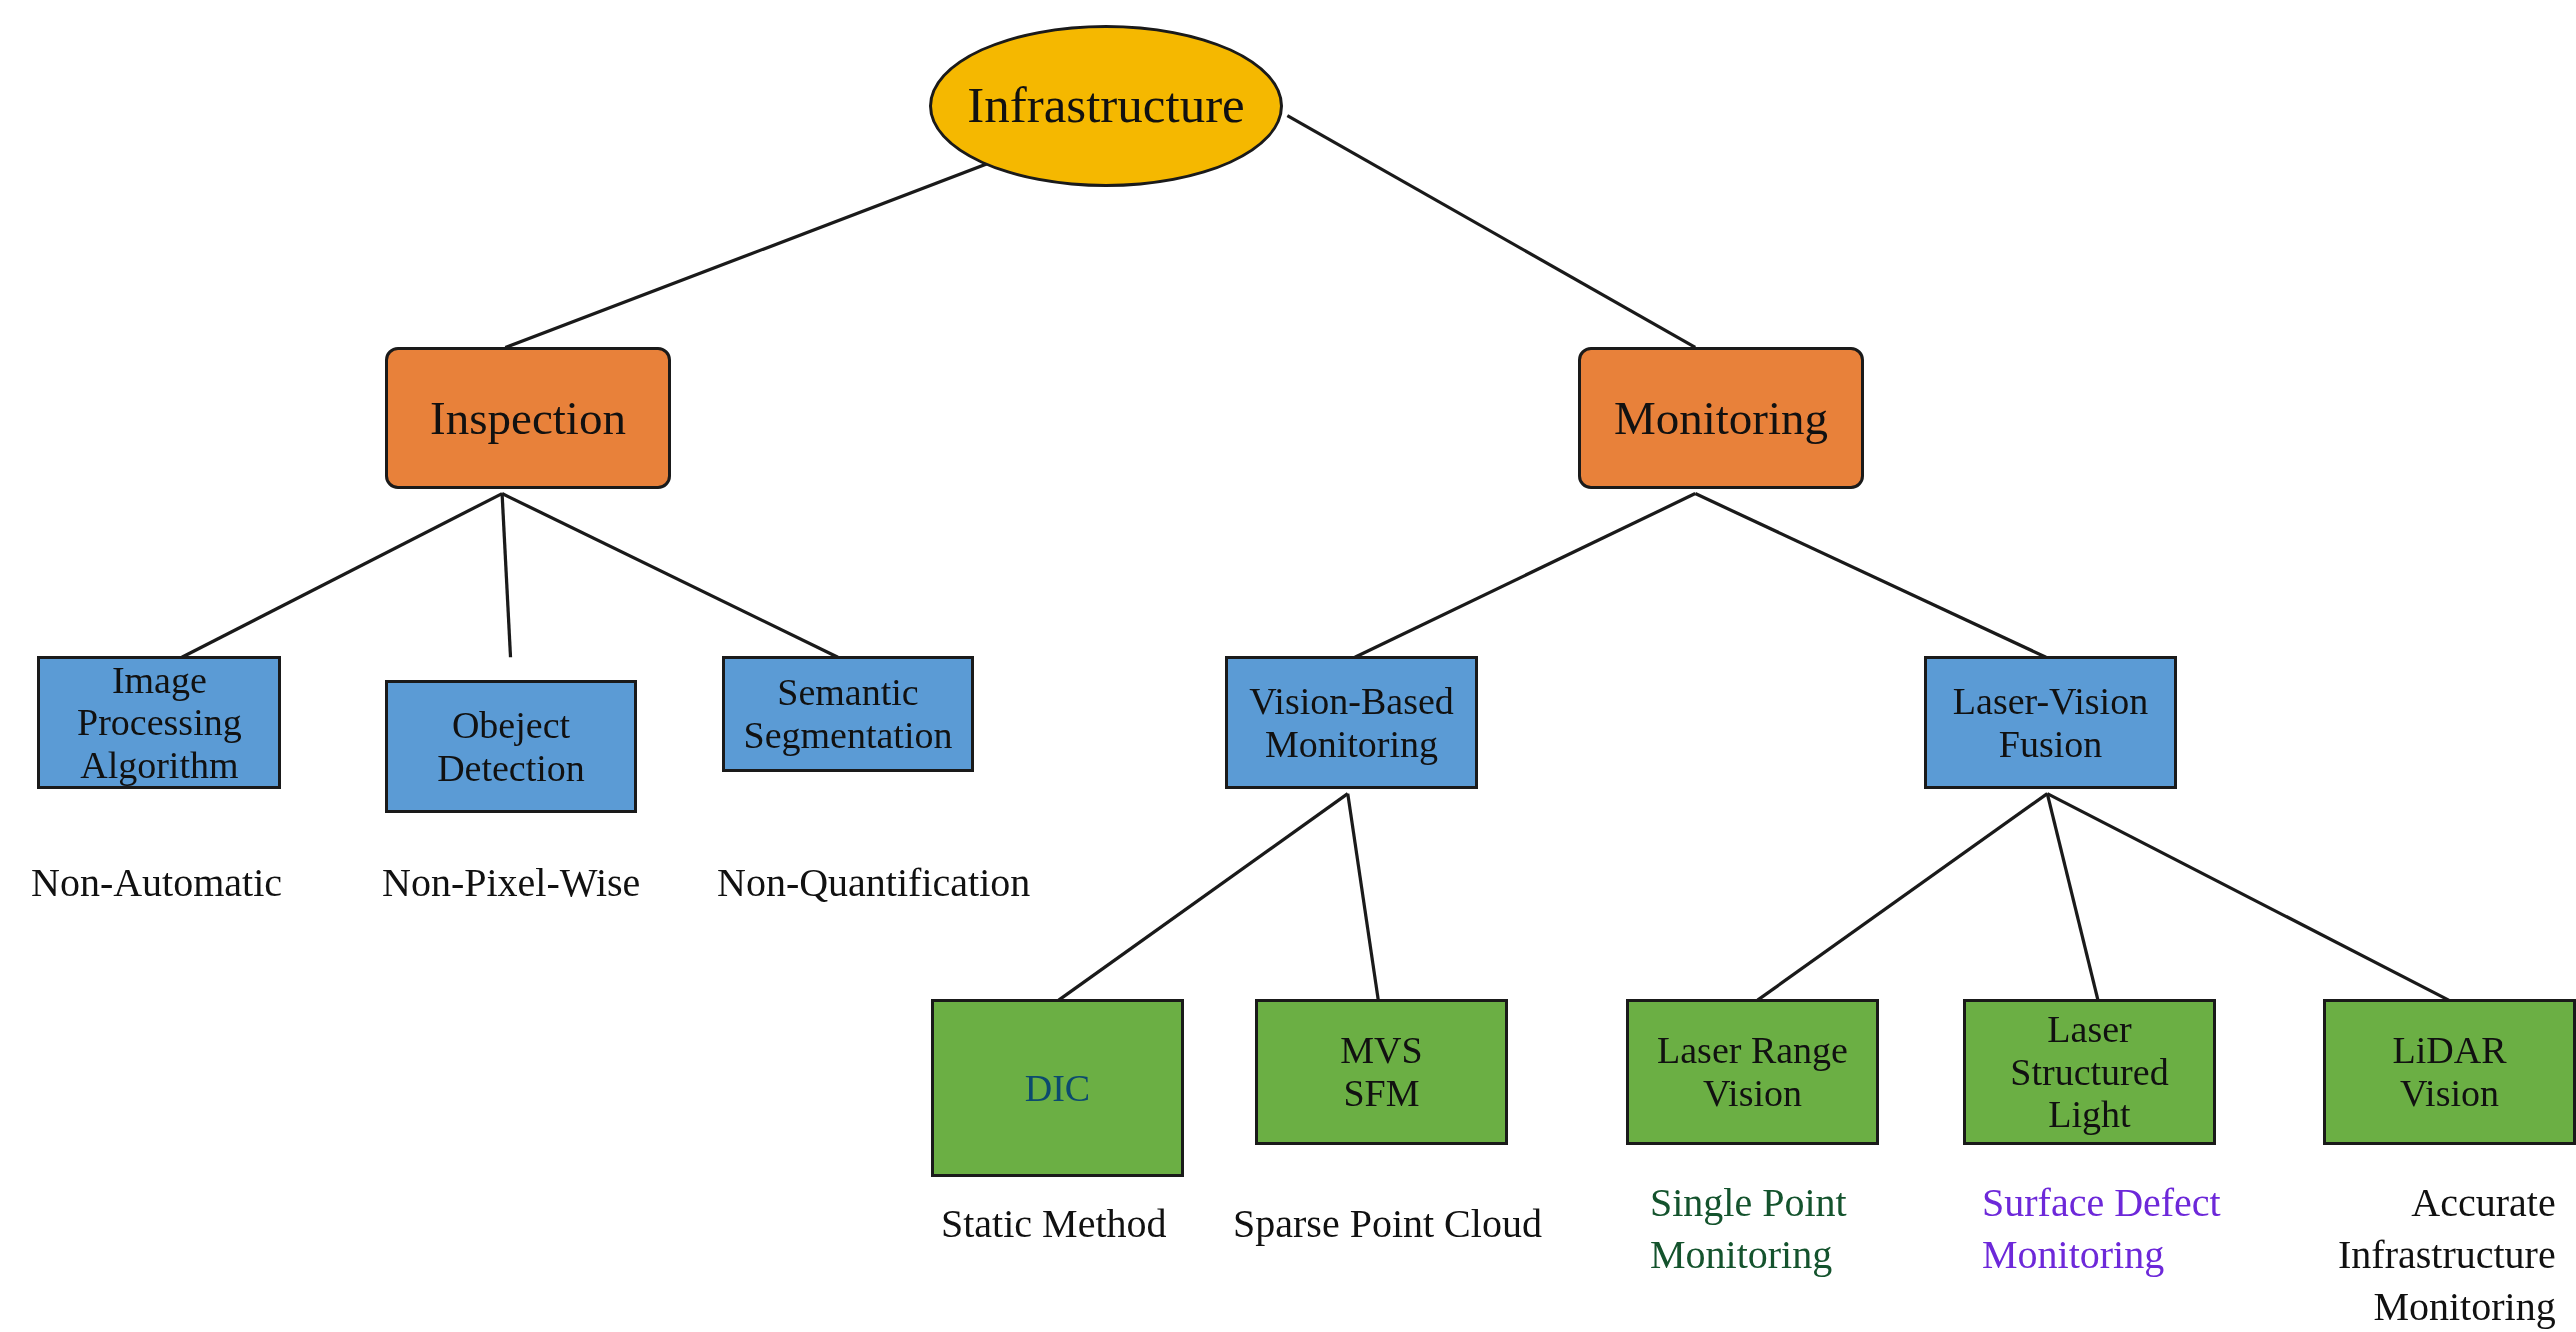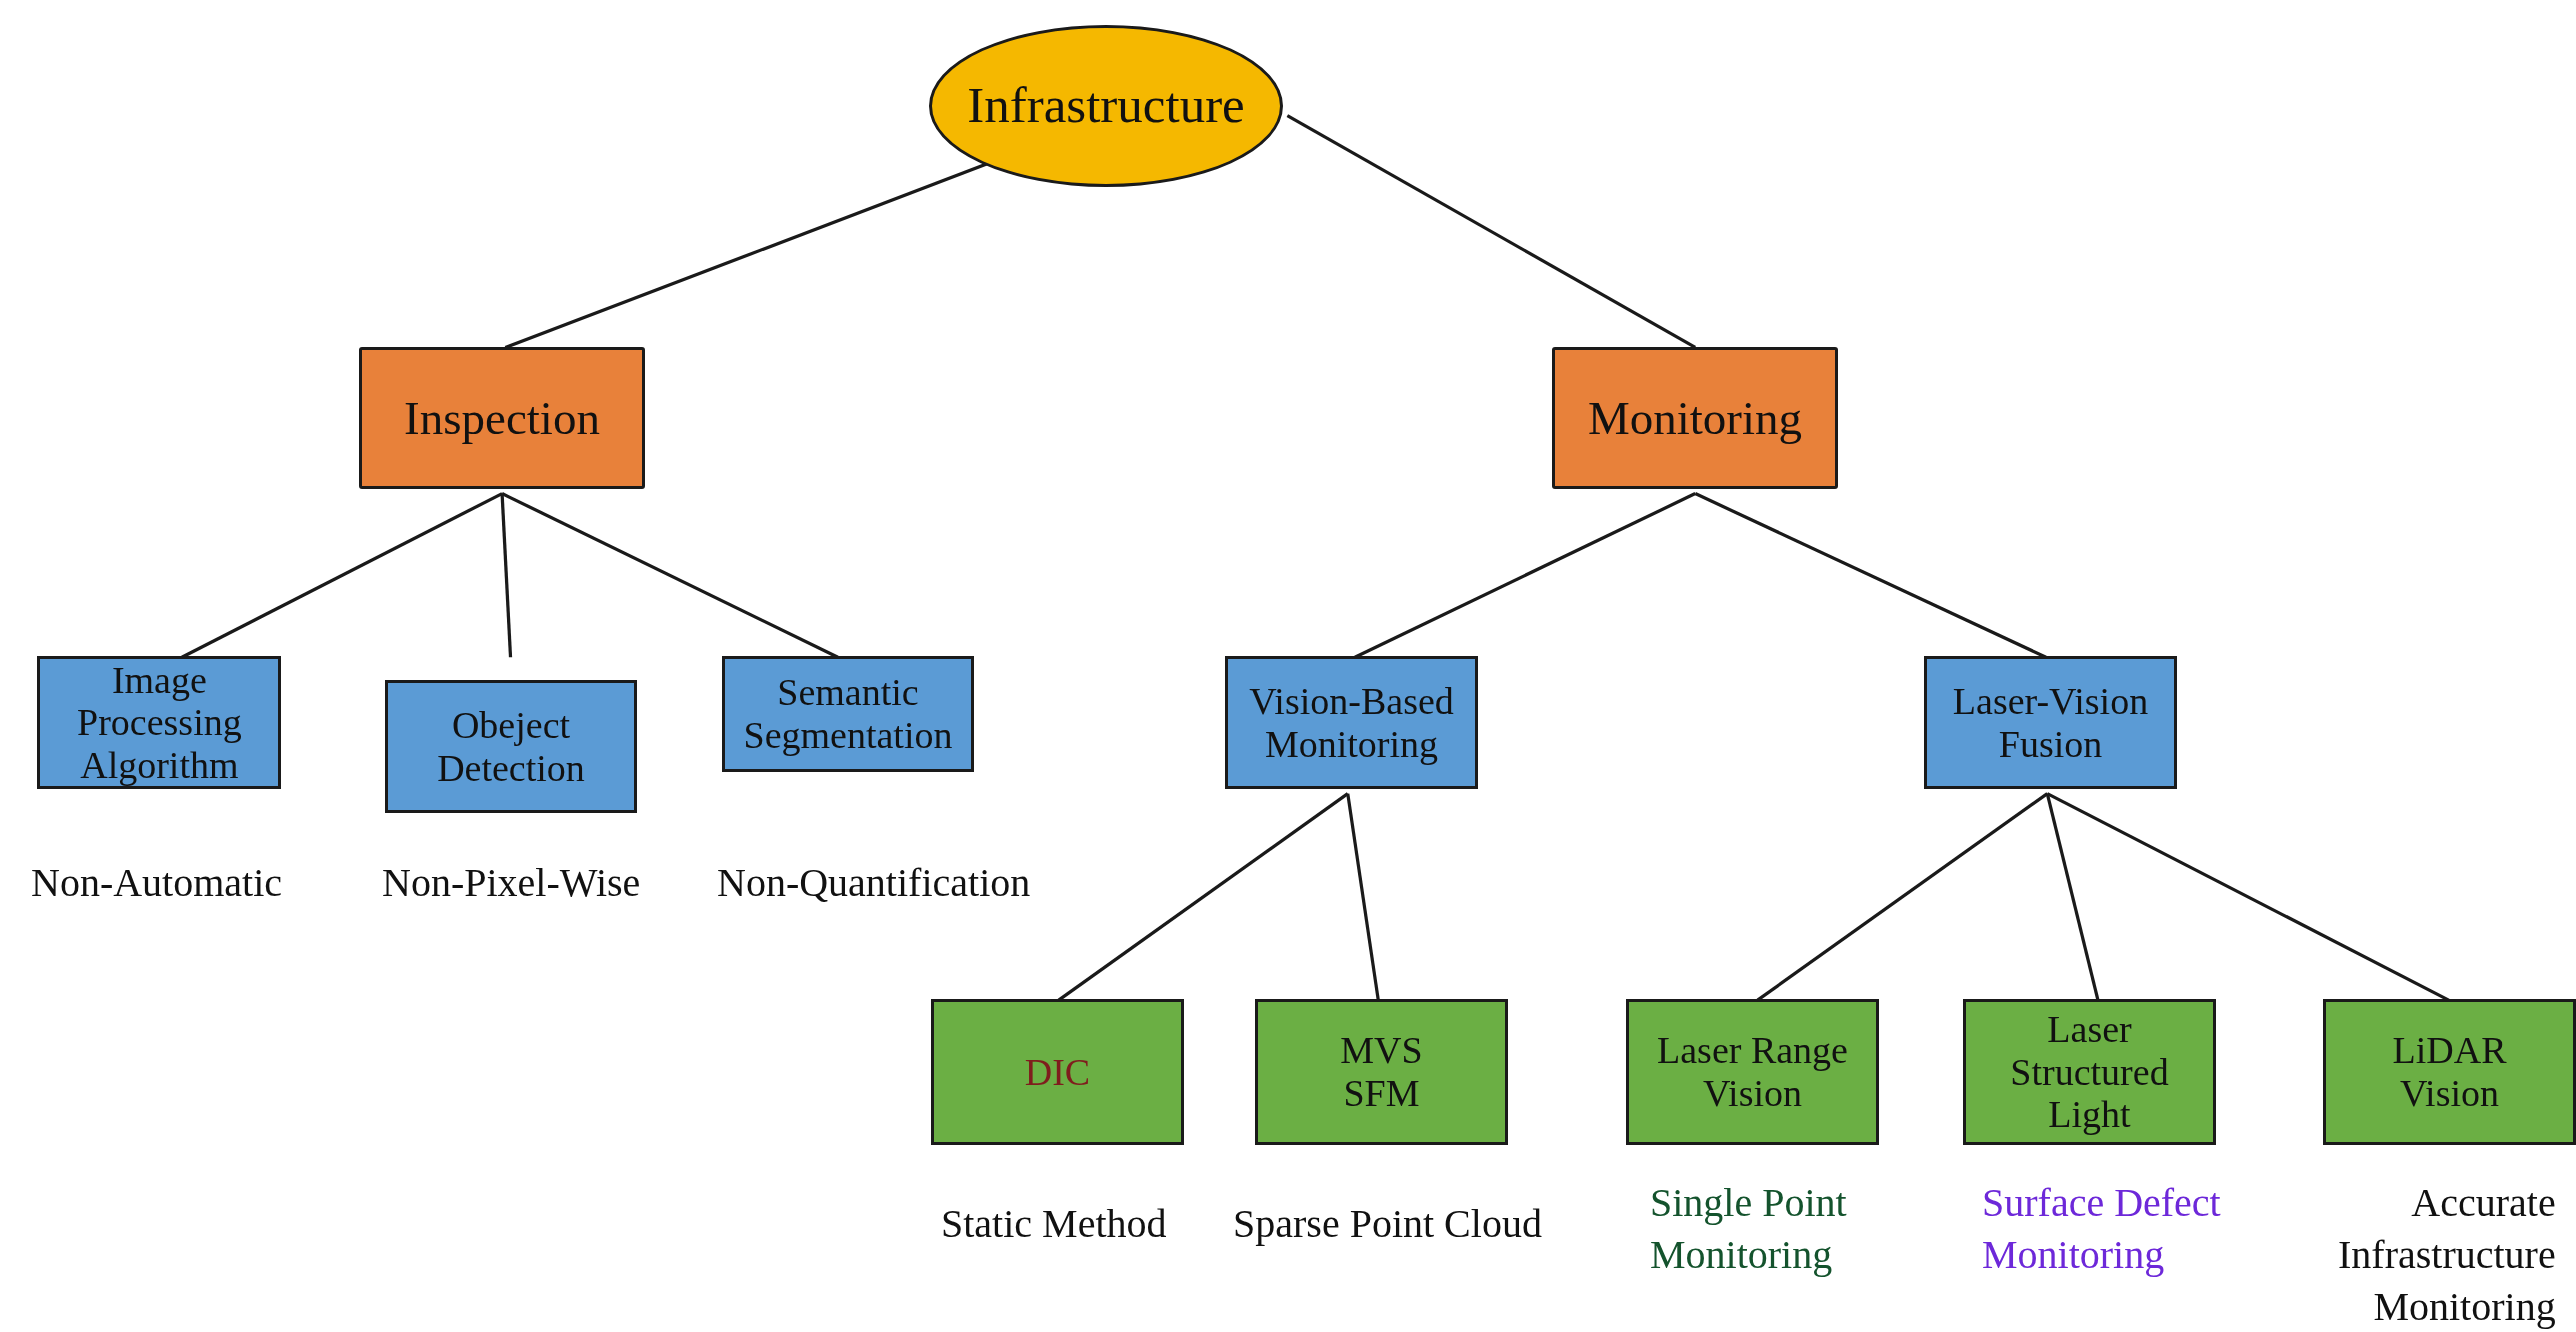--- a/index.html
+++ b/index.html
@@ -3,21 +3,21 @@
 <meta charset="utf-8">
 <style>
   html,body{margin:0;padding:0;background:#ffffff;}
   body{font-family:"Liberation Serif", serif;}
   #stage{position:relative;width:2576px;height:1332px;background:#fff;overflow:hidden;}
   svg#edges{position:absolute;left:0;top:0;width:2576px;height:1332px;pointer-events:none;}
   .node{position:absolute;box-sizing:border-box;display:flex;align-items:center;
         justify-content:center;text-align:center;color:#111111;line-height:1.12;
         border:3.2px solid #1a1a1a;}
   .node.ellipse{border-radius:50%;}
-  .node.rounded{border-radius:3px;}
+  .node.rounded{border-radius:13px;margin-left:26px;}
   .node.sharp{border-radius:0;}
   .nlabel{display:block;width:100%;white-space:pre-line;}
   .annot{position:absolute;color:#111111;line-height:1.30;white-space:pre-line;
          text-align:left;font-family:"Liberation Serif", serif;}
 </style>
 </head>
 <body>
 
 <div id="stage">
   <svg id="edges" viewBox="0 0 3966 2051" preserveAspectRatio="none">
@@ -57,21 +57,21 @@
 Segmentation</span>
       </div>
       <div class="node sharp" style="left: 1225px; top: 656px; width: 253px; height: 133px; background: rgb(91, 155, 213); font-size: 38px; border-color: rgb(26, 26, 26); color: rgb(17, 17, 17);">
         <span class="nlabel">Vision-Based
 Monitoring</span>
       </div>
       <div class="node sharp" style="left: 1924px; top: 656px; width: 253px; height: 133px; background: rgb(91, 155, 213); font-size: 38px; border-color: rgb(26, 26, 26); color: rgb(17, 17, 17);">
         <span class="nlabel">Laser-Vision
 Fusion</span>
       </div>
-      <div class="node sharp" style="left: 931px; top: 999px; width: 253px; height: 146px; background: rgb(107, 175, 68); font-size: 38px; border-color: rgb(26, 26, 26); color: #7f1d1d;">
+      <div class="node sharp" style="left: 931px; top: 999px; width: 253px; height: 178px; background: rgb(107, 175, 68); font-size: 38px; border-color: rgb(26, 26, 26); color: #0c4a6e;">
         <span class="nlabel">DIC</span>
       </div>
       <div class="node sharp" style="left: 1255px; top: 999px; width: 253px; height: 146px; background: rgb(107, 175, 68); font-size: 38px; border-color: rgb(26, 26, 26); color: rgb(17, 17, 17);">
         <span class="nlabel">MVS
 SFM</span>
       </div>
       <div class="node sharp" style="left: 1626px; top: 999px; width: 253px; height: 146px; background: rgb(107, 175, 68); font-size: 38px; border-color: rgb(26, 26, 26); color: rgb(17, 17, 17);">
         <span class="nlabel">Laser Range
 Vision</span>
       </div>

